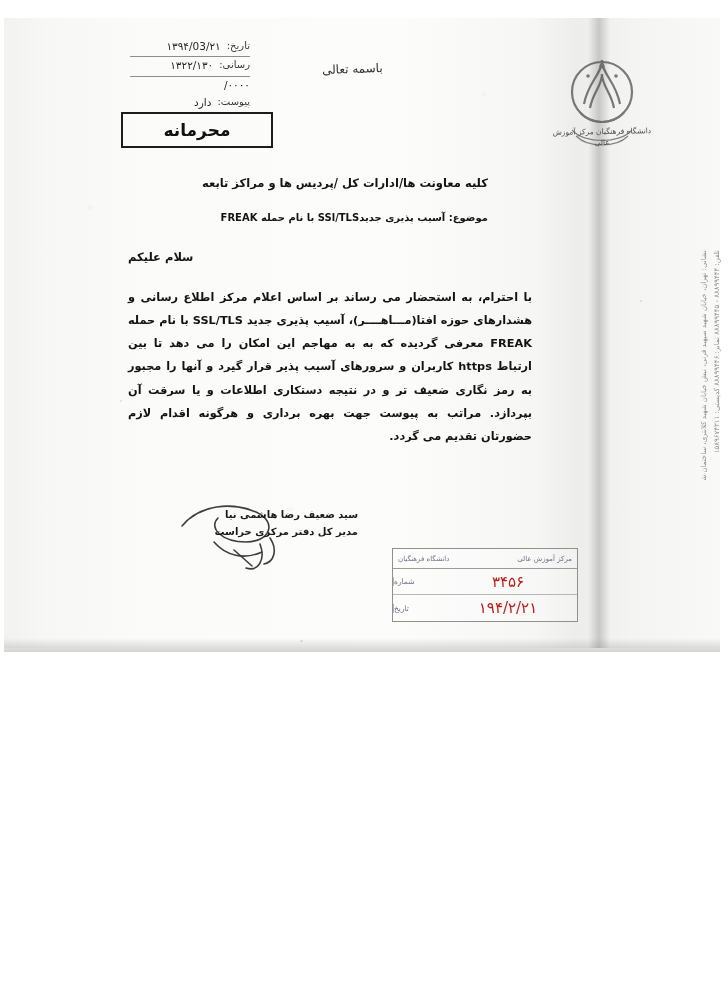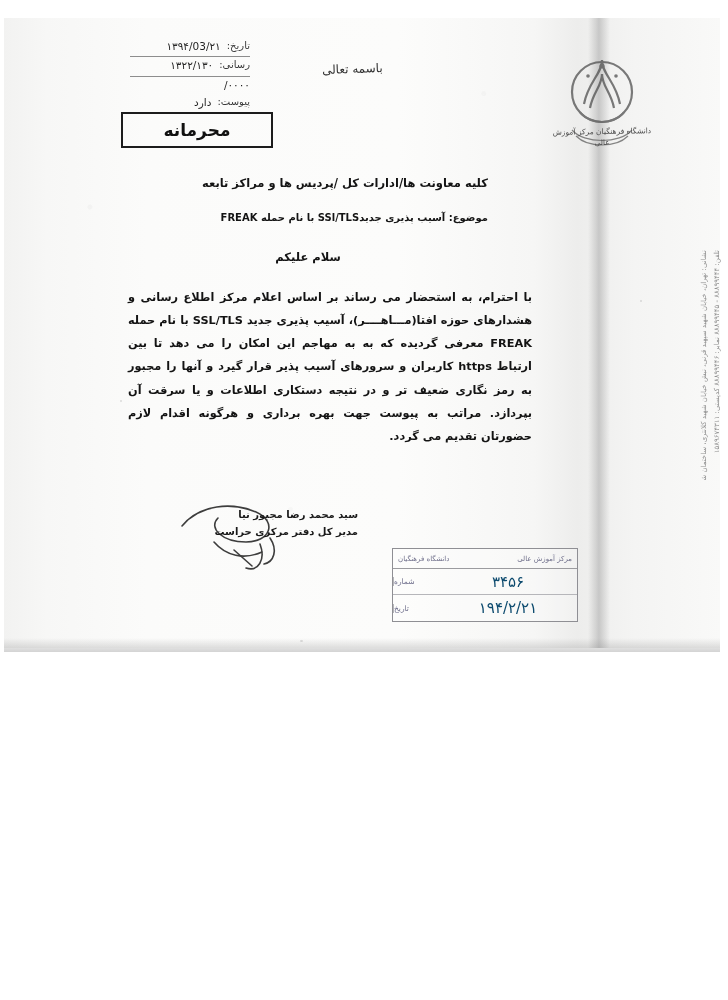--- a/index.html
+++ b/index.html
@@ -152,21 +152,21 @@
     direction: rtl;
     font-size: 10px;
     font-weight: bold;
     color: #141414;
   }
   #greeting {
     position: absolute;
     right: 240px;
     top: 250px;
     width: 360px;
-    text-align: center;
+    text-align: left;
     direction: rtl;
     font-size: 11.5px;
     font-weight: bold;
     color: #141414;
   }
   #paragraph {
     position: absolute;
     right: 196px;
     top: 286px;
     width: 404px;
@@ -232,21 +232,21 @@
     width: 46px;
     text-align: left;
     font-size: 7.5px;
     color: #6f6f8c;
     border-left: 1px solid #b6b6ba;
   }
   #receipt .r-val {
     flex: 1;
     text-align: center;
     font-size: 15px;
-    color: #0c4a6e;
+    color: #b91c1c;
     font-family: "DejaVu Sans", sans-serif;
     letter-spacing: 1px;
   }
   #receipt .r-row.last { border-bottom: none; }
 
   
   #side-text {
     position: absolute;
     right: 30px;
     top: 250px;
@@ -326,21 +326,21 @@
 
   <div id="addressee">کلیه معاونت ها/ادارات کل /پردیس ها و مراکز تابعه</div>
 
   <div id="subject">موضوع: آسیب پذیری جدیدSSl/TLS با نام حمله FREAK</div>
 
   <div id="greeting">سلام علیکم</div>
 
   <div id="paragraph">با احترام، به استحضار می رساند بر اساس اعلام مرکز اطلاع رسانی و هشدارهای حوزه افتا(مـــاهــــر)، آسیب پذیری جدید SSL/TLS با نام حمله FREAK معرفی گردیده که به به مهاجم این امکان را می دهد تا بین ارتباط https کاربران و سرورهای آسیب پذیر قرار گیرد و آنها را مجبور به رمز نگاری ضعیف تر و در نتیجه دستکاری اطلاعات و یا سرقت آن بپردازد. مراتب به پیوست جهت بهره برداری و هرگونه اقدام لازم حضورتان تقدیم می گردد.</div>
 
   <div id="sig-name">
-    <div>سید محمد رضا مجبور نیا</div>
+    <div>سید ضعیف رضا هاشمی نیا</div>
     <div>مدیر کل دفتر مرکزی حراست</div>
   </div>
   <div id="sig-mark">
     <svg viewBox="0 0 150 80" width="150" height="80" xmlns="http://www.w3.org/2000/svg">
       <g fill="none" stroke="#1d1d1d" stroke-width="1.6" stroke-linecap="round">
         <path d="M8 28 C26 6, 58 4, 82 14 C104 24, 96 44, 72 44 C48 44, 34 30, 44 20"></path>
         <path d="M40 44 C52 58, 70 62, 88 54"></path>
         <path d="M86 46 C92 62, 84 74, 72 70"></path>
         <path d="M96 40 C104 52, 100 64, 90 66"></path>
         <path d="M60 52 L78 68"></path>

